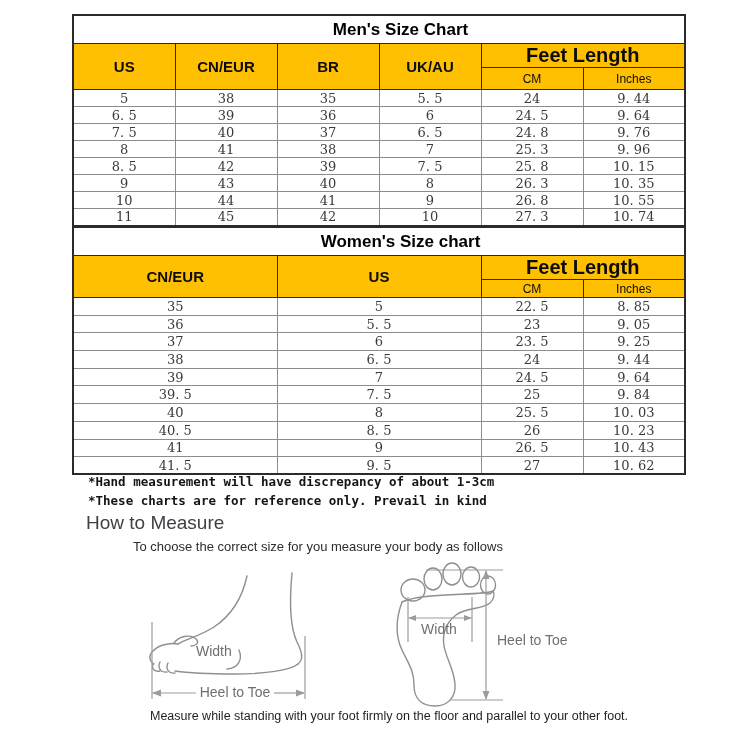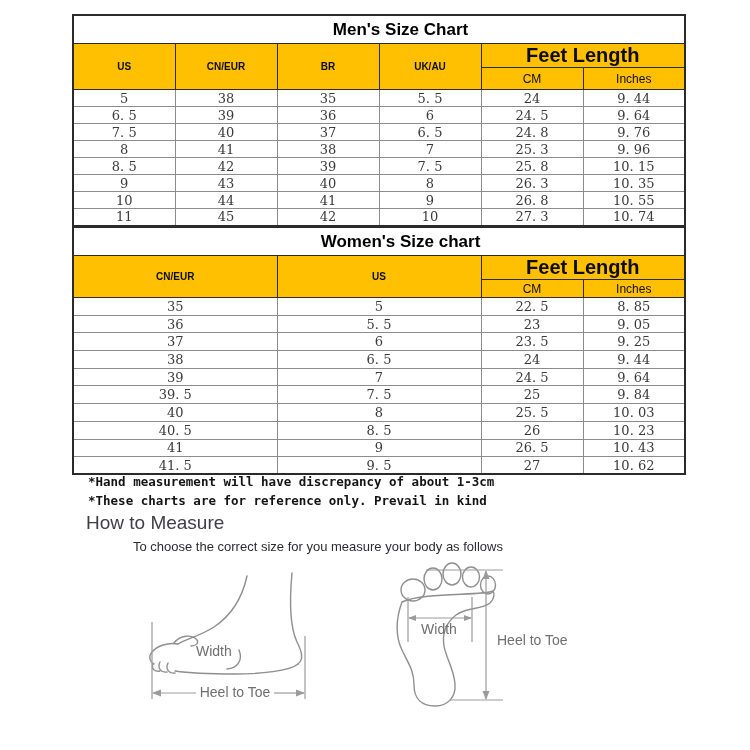--- a/index.html
+++ b/index.html
@@ -17,21 +17,21 @@
   #mens-table   { top:14px; }
   #womens-table { top:226px; }
 
   tr.title-row td {
     background:#ffffff; border:1px solid #2b2b2b;
     font-weight:bold; font-size:17px; color:#000;
     text-align:center; height:25px;padding-left:44px;
   }
   th {
     background:#FFC001; border:1px solid #2b2b2b;
-    font-size:10px; font-weight:bold; color:#0d0d0d; text-align:center;
+    font-size:15px; font-weight:bold; color:#0d0d0d; text-align:center;
     padding:0;
   }
   th.sub { font-size:12px; font-weight:normal; }
   th.feet { font-size:20px;margin-left:44px; }
   #mens-table   tr.head-row { height:22px; }
   #mens-table   tr.sub-row  { height:22px; }
   #womens-table tr.head-row { height:17px; }
   #womens-table tr.sub-row  { height:18px; }
 
   tbody td {
@@ -306,14 +306,15 @@
     <text class="diag-label" x="44" y="76" text-anchor="middle">Width</text>
 
     <path class="measure" d="M 31,12 H 108"></path>
     <path class="measure" d="M 55,142 H 108"></path>
     <path class="measure" d="M 91,13 V 141"></path>
     <polygon class="arrowhead" points="91,12 87.5,21 94.5,21"></polygon>
     <polygon class="arrowhead" points="91,142 87.5,133 94.5,133"></polygon>
     <text class="diag-label" x="102" y="87">Heel to Toe</text>
   </svg>
 
+  <div class="caption">Measure while standing with your foot firmly on the floor and parallel to your other foot.</div>
 
 </div>
 
 </body></html>

